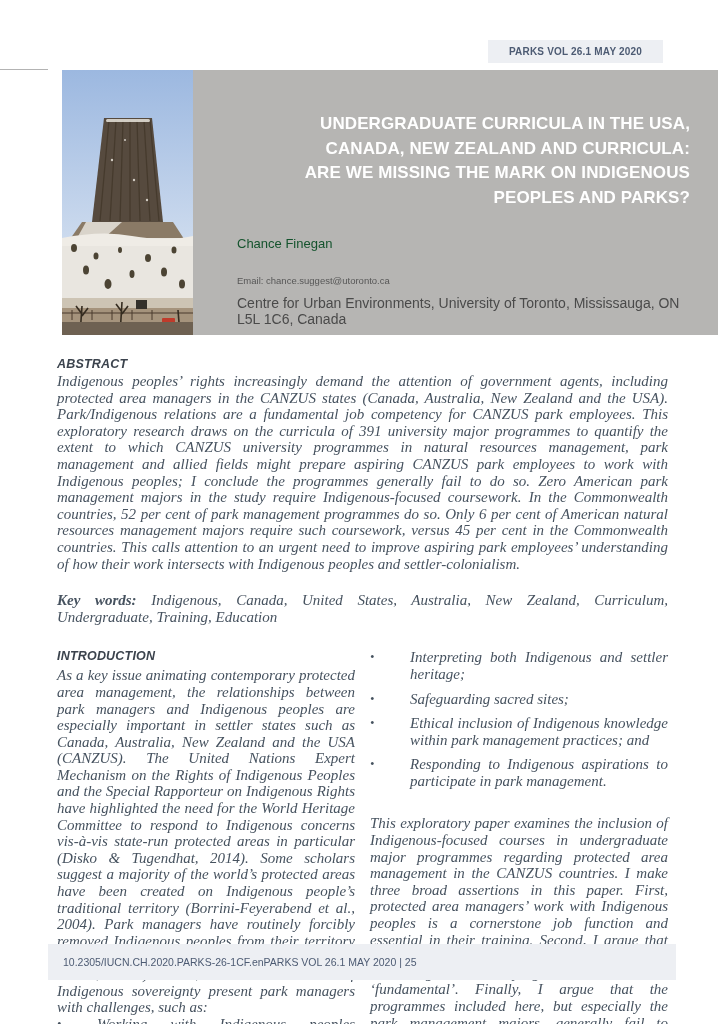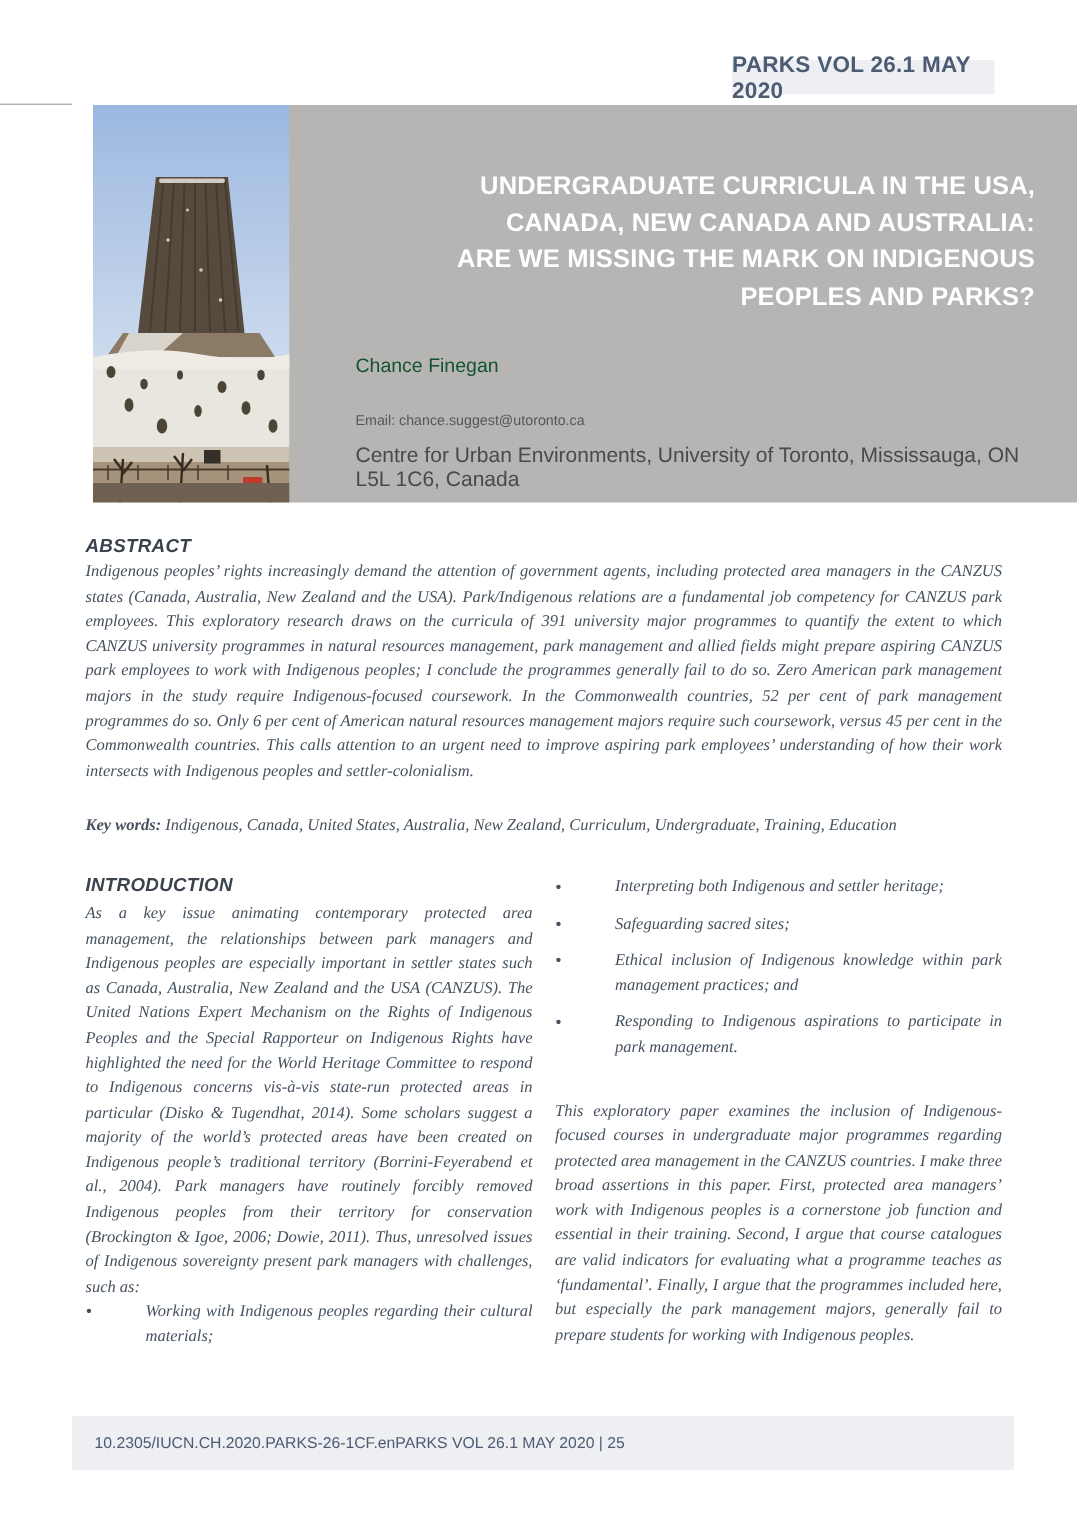--- a/index.html
+++ b/index.html
@@ -4,21 +4,21 @@
 <style>
   html,body{margin:0;padding:0;}
   body{
     width:724px;height:1024px;position:relative;background:#ffffff;
     font-family:"Liberation Sans",sans-serif;overflow:hidden;
   }
   
   .badge{
     position:absolute;top:40px;left:488px;width:175px;height:23px;
     background:#edeff3;display:flex;align-items:center;justify-content:center;
-    font-size:15px;font-weight:700;color:#4d5b73;letter-spacing:.2px;
+    font-size:10px;font-weight:700;color:#4d5b73;letter-spacing:.2px;
   }
   .top-rule{position:absolute;top:69px;left:0;width:48px;height:1px;background:#b3b3b3;}
 
   
   .hero{
     position:absolute;left:62px;top:70px;width:656px;height:265px;
     background:#b6b5b3;display:flex;
   }
   .hero-photo{flex:0 0 131px;width:131px;height:265px;}
   .hero-photo svg{display:block;width:131px;height:265px;}
@@ -31,21 +31,21 @@
   .hero-author{margin-top:26px;font-size:13px;color:#14532d;}
   .hero-email{margin-top:24px;font-size:9.5px;color:#575757;}
   .hero-affil{margin-top:9px;font-size:14px;color:#4a4a4a;}
 
   
   .content{position:absolute;left:57px;top:357px;width:611px;font-style:italic;}
   .sec-heading{
     font-size:12.5px;font-weight:700;color:#3b434d;letter-spacing:.2px;
   }
   .serif{
-    font-family:"Liberation Serif",serif;font-size:11px;line-height:16.6px;
+    font-family:"Liberation Serif",serif;font-size:15px;line-height:16.6px;
     color:#46525f;text-align:justify;
   }
   .abstract-body{margin-top:2px;}
   .keywords{margin-top:20px;}
   .keywords .kw-label{font-weight:700;}
 
   .columns{display:flex;gap:15px;margin-top:24px;}
   .col{width:298px;box-sizing:border-box;}
   .col-heading{margin-bottom:4px;}
   .col p{margin:0;}
@@ -143,21 +143,21 @@
       </g>
 
       <rect x="74" y="230" width="11" height="9" fill="#33302a"></rect>
       <rect x="100" y="248" width="13" height="7" rx="1" fill="#bf3b2b"></rect>
       <rect x="0" y="252" width="131" height="13" fill="#6e6152"></rect>
     </svg>
   </div>
   <div class="hero-text">
     <div class="hero-title">
       <div>UNDERGRADUATE CURRICULA IN THE USA,</div>
-      <div>CANADA, NEW CANADA AND AUSTRALIA:</div>
+      <div>CANADA, NEW ZEALAND AND CURRICULA:</div>
       <div>ARE WE MISSING THE MARK ON INDIGENOUS</div>
       <div>PEOPLES AND PARKS?</div>
     </div>
     <div class="hero-author">Chance Finegan</div>
     <div class="hero-email">Email: chance.suggest@utoronto.ca</div>
     <div class="hero-affil">Centre for Urban Environments, University of Toronto, Mississauga, ON L5L 1C6, Canada</div>
   </div>
 </div>
 
 <div class="content">

